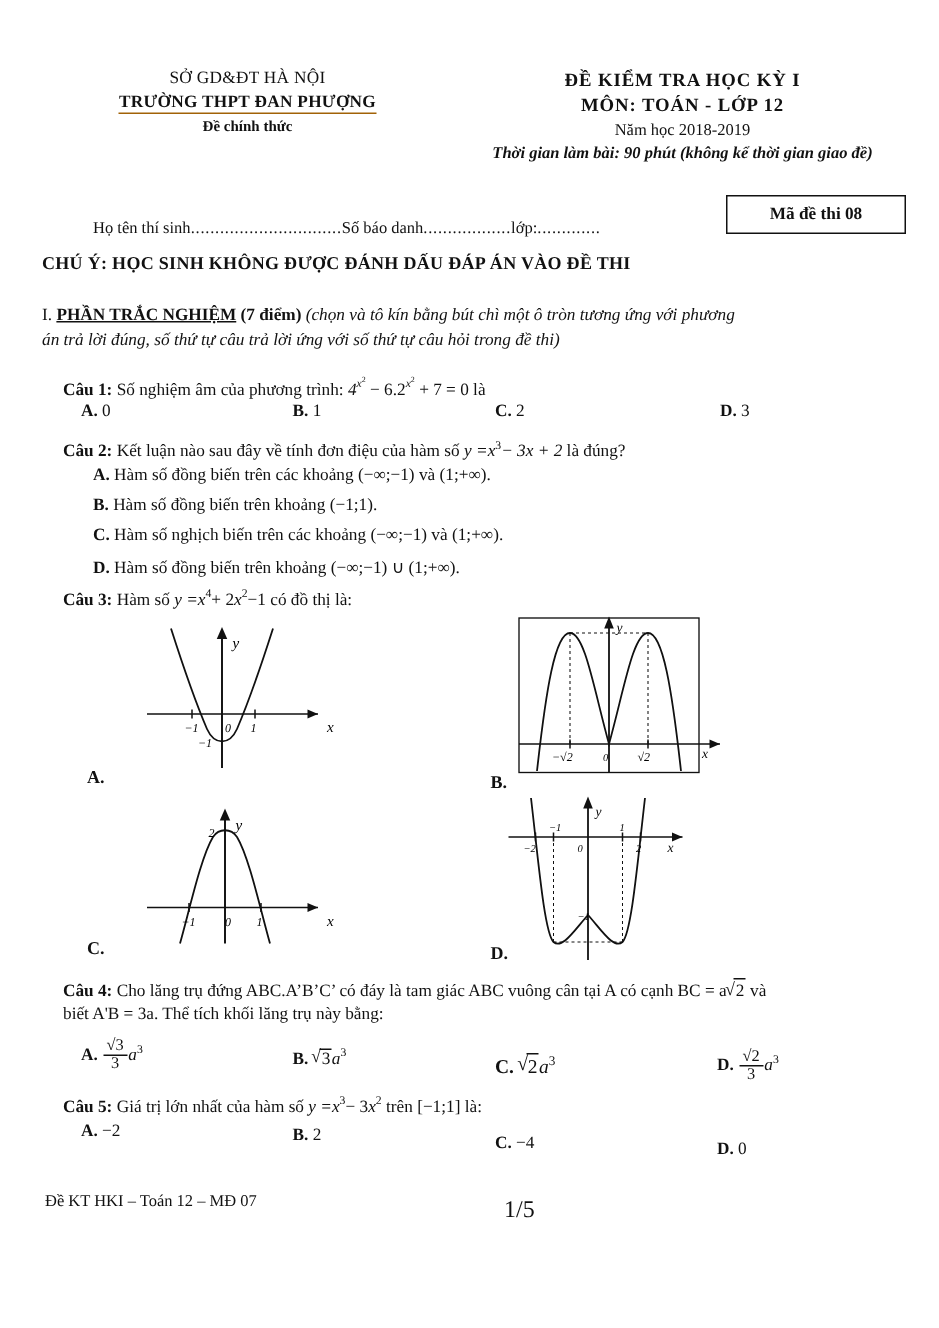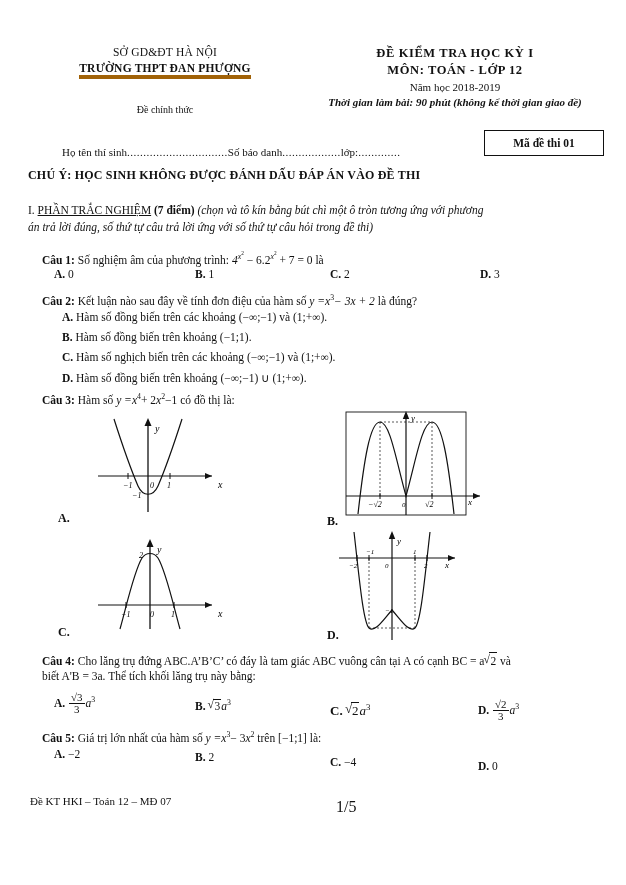--- a/index.html
+++ b/index.html
@@ -13,42 +13,42 @@
   }
   .page{position:relative;width:626px;height:863px;}
 
   
   .hdr{position:absolute;top:46px;left:0;width:626px;}
   .hdr-left{position:absolute;left:40px;top:0;width:250px;text-align:center;}
   .hdr-right{position:absolute;left:300px;top:0;width:310px;text-align:center;}
 
   .l1{font-size:11.5px;letter-spacing:.2px;}
   .l2{font-size:11.5px;font-weight:bold;letter-spacing:.2px;margin-top:2px;
-      display:inline-block;border-bottom:4px solid #a16207;padding-bottom:1px;}
-  .official{font-size:10px;font-weight:normal;margin-top:25px;}
+      display:inline-block;border-bottom:1px solid #a16207;padding-bottom:1px;}
+  .official{font-size:10px;font-weight:bold;margin-top:3px;}
 
   .r1{font-size:12.5px;font-weight:bold;letter-spacing:.6px;}
   .r2{font-size:12.5px;font-weight:bold;letter-spacing:.6px;margin-top:2px;}
   .r3{font-size:11px;margin-top:3px;}
   .r4{font-size:11px;font-style:italic;margin-top:3px;font-weight:bold;}
 
   
   .codebox{position:absolute;left:484px;top:130px;width:118px;height:24px;
            border:1.4px solid #111;display:flex;align-items:center;justify-content:center;
            font-size:11.5px;font-weight:bold;}
 
   
   .stu{position:absolute;left:62px;top:146px;font-size:11px;white-space:nowrap;}
   .dots{letter-spacing:.5px;}
 
   .notice{position:absolute;left:28px;top:168px;font-size:12px;font-weight:bold;letter-spacing:.2px;}
 
   
   .part{position:absolute;left:28px;top:202px;width:580px;font-size:11.5px;line-height:1.5;}
-  .part .ul{font-weight:normal;text-decoration:underline;}
+  .part .ul{font-weight:bold;text-decoration:underline;}
   .part .it{font-style:italic;}
   .part b{font-weight:bold;}
 
   
   .q{position:absolute;font-size:11.5px;line-height:1.55;}
   .qlabel{font-weight:bold;}
   .opts{position:absolute;font-size:11.5px;}
   .opt{position:absolute;white-space:nowrap;}
   .opt b,.ob{font-weight:bold;}
 
@@ -86,21 +86,21 @@
     </div>
     <div class="hdr-right">
       <div class="r1">ĐỀ KIỂM TRA HỌC KỲ I</div>
       <div class="r2">MÔN:  TOÁN  - LỚP 12</div>
       <div class="r3">Năm học 2018-2019</div>
       <div class="r4">Thời gian làm bài: 90 phút (không kể thời gian giao đề)</div>
     </div>
   </div>
 
   <div class="codebox">
-    <span>Mã đề thi 01</span>
+    <span>Mã đề thi 08</span>
   </div>
 
   <div class="stu">
     <span>Họ tên thí sinh</span><span class="dots">...............................</span><span>Số báo danh</span><span class="dots">..................</span><span>lớp:</span><span class="dots">.............</span>
   </div>
 
   <div class="notice">CHÚ Ý:  HỌC SINH KHÔNG ĐƯỢC ĐÁNH DẤU ĐÁP ÁN VÀO ĐỀ THI</div>
 
   <div class="part">
     <span>I.</span>

